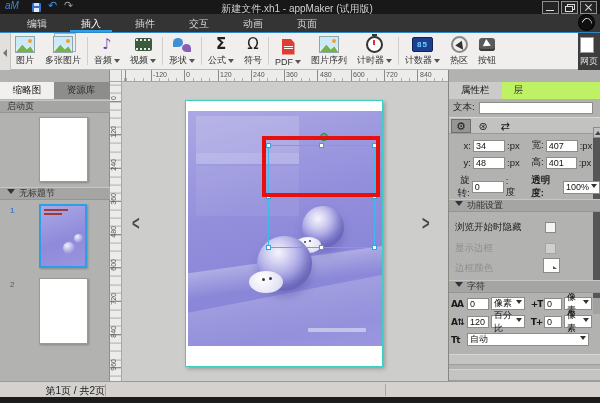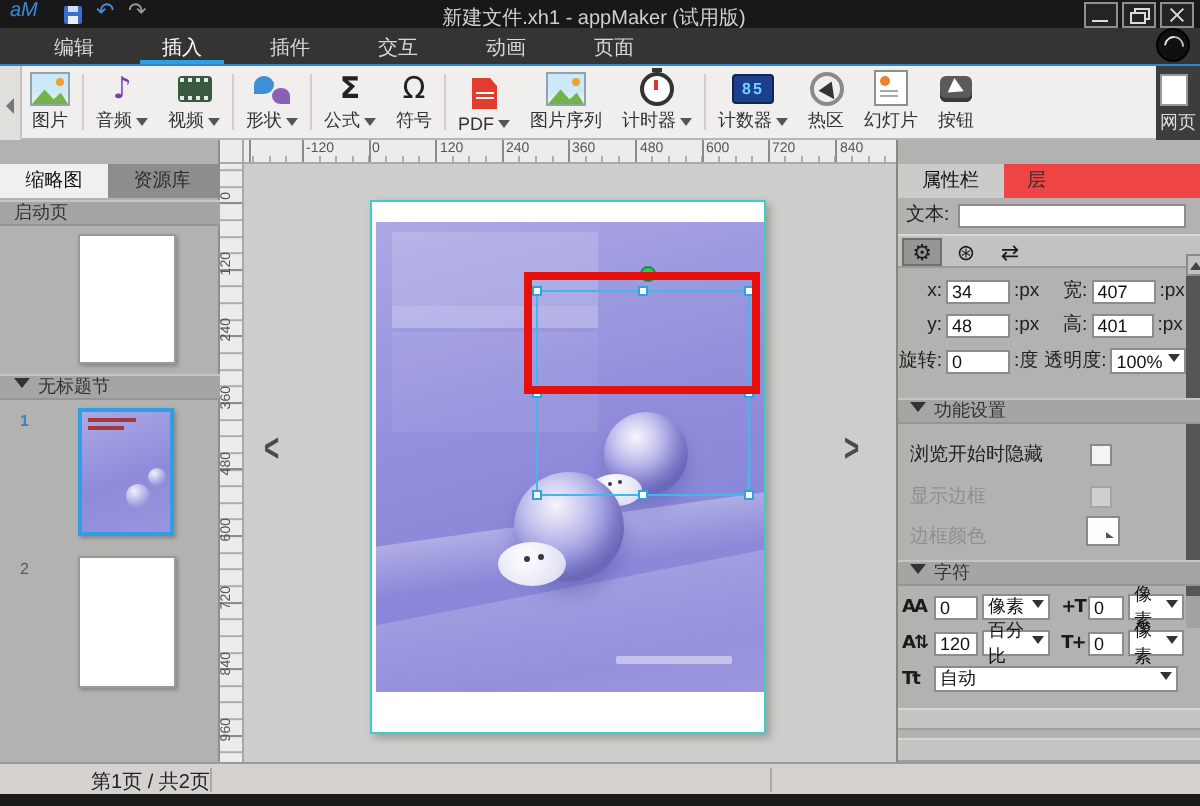--- a/index.html
+++ b/index.html
@@ -121,21 +121,21 @@
   .eye.sm{width:2px;height:2px;}
   .wmark{position:absolute;left:120px;top:217px;width:58px;height:4px;background:rgba(255,255,255,.45);border-radius:1px;}
   .red-note{position:absolute;left:76px;top:35px;width:118px;height:61px;border:4px solid #e8100c;box-sizing:border-box;}
   .selbox{position:absolute;left:82px;top:44px;width:107px;height:103px;border:1px solid #3fb9ed;box-sizing:border-box;}
   .hdl{position:absolute;width:5px;height:5px;background:#fff;border:1px solid #2ea3dc;box-sizing:border-box;}
   .rot-dot{position:absolute;left:51px;top:-13px;width:6px;height:6px;border-radius:50%;background:#2ecc52;border:1px solid #129140;box-sizing:content-box;}
   .nav{position:absolute;font-size:13px;font-weight:bold;color:#4a4a4a;transform:scaleY(1.5);}
 
   
   .panel{position:absolute;left:448px;top:70px;width:152px;height:311px;background:#b2b2b0;border-left:1px solid #87877f;box-sizing:border-box;}
-  .pan-tabs{position:absolute;left:0;top:12px;width:152px;height:17px;background:#ef4444;display:flex;}
+  .pan-tabs{position:absolute;left:0;top:12px;width:152px;height:17px;background:#bef264;display:flex;}
   .pan-tab{padding:0 12px;font-size:9.5px;color:#2e2e2e;display:flex;align-items:center;}
   .pan-tab.active{background:#cbcbc9;color:#111;}
   .prow{position:absolute;display:flex;align-items:center;font-size:9px;color:#222;}
   .plabel{font-size:9.5px;color:#222;}
   .plabel.dis{color:#8f8f8d;}
   .fld{height:12px;background:#fff;border:1px solid #8c8c8a;font-size:9px;color:#111;padding:0 2px;box-sizing:border-box;font-family:"Liberation Sans","DejaVu Sans",sans-serif;}
   .sel{height:13px;background:#fff;border:1px solid #8c8c8a;font-size:9px;color:#111;display:flex;align-items:center;justify-content:space-between;padding:0 2px;box-sizing:border-box;}
   .sel .ddt{margin:0 0 0 2px;border-top-color:#333;}
   .iconstrip{position:absolute;left:0;top:47px;width:152px;height:17px;background:#c2c2c0;border-top:1px solid #d8d8d6;border-bottom:1px solid #9a9a98;box-sizing:border-box;}
   .pbtn{position:absolute;top:1px;width:20px;height:14px;display:flex;align-items:center;justify-content:center;font-size:11px;color:#1a1a1a;}
@@ -189,20 +189,28 @@
 
   <div class="toolbar">
     <div class="tb-item">
       <div class="tb-iconbox">
           <span class="ic ic-photo"></span>
         </div>
       <div class="tb-label">
           <span>图片</span>
         </div>
     </div>
+    <div class="tb-item">
+      <div class="tb-iconbox">
+          <span class="ic ic-photo ic-stack"></span>
+        </div>
+      <div class="tb-label">
+          <span>多张图片</span>
+        </div>
+    </div>
     <div class="tb-div"></div>
     <div class="tb-item">
       <div class="tb-iconbox">
           <span class="ic-audio ico">♪</span>
         </div>
       <div class="tb-label">
           <span>音频</span>
           <i class="ddt"></i>
         </div>
     </div>
@@ -279,28 +287,20 @@
           <span>计数器</span>
           <i class="ddt"></i>
         </div>
     </div>
     <div class="tb-item">
       <div class="tb-iconbox">
           <span class="ic ic-hot"></span>
         </div>
       <div class="tb-label">
           <span>热区</span>
-        </div>
-    </div>
-    <div class="tb-item">
-      <div class="tb-iconbox">
-          <span class="ic ic-slide"></span>
-        </div>
-      <div class="tb-label">
-          <span>幻灯片</span>
         </div>
     </div>
     <div class="tb-item">
       <div class="tb-iconbox">
           <span class="ic ic-btn"></span>
         </div>
       <div class="tb-label">
           <span>按钮</span>
         </div>
     </div>
@@ -434,21 +434,21 @@
       <input class="fld" style="width: 32px; margin-left: 2px;" value="48">
       <span class="plabel" style="margin-left:2px;">:px</span>
       <span class="plabel" style="width:20px;text-align:right;margin-left:4px;">高:</span>
       <input class="fld" style="width: 31px; margin-left: 2px;" value="401">
       <span class="plabel" style="margin-left:2px;">:px</span>
     </div>
     <div class="prow" style="left:0;top:104px;">
       <span class="plabel" style="width:22px;text-align:right;">旋转:</span>
       <input class="fld" style="width: 32px; margin-left: 2px;" value="0">
       <span class="plabel" style="margin-left:2px;">:度</span>
-      <span class="plabel" style="margin-left:3px;">透明度:</span>
+      <span class="plabel" style="margin-left:14px;font-weight:bold;">透明度:</span>
       <span class="sel" style="width:38px;margin-left:2px;">
         <span>100%</span>
         <i class="ddt"></i>
       </span>
     </div>
 
     <div class="psec" style="top:129px;">
       <i class="tri-down" style="margin-top:0;border-top-color:#333;"></i>
       <span>功能设置</span>
     </div>

